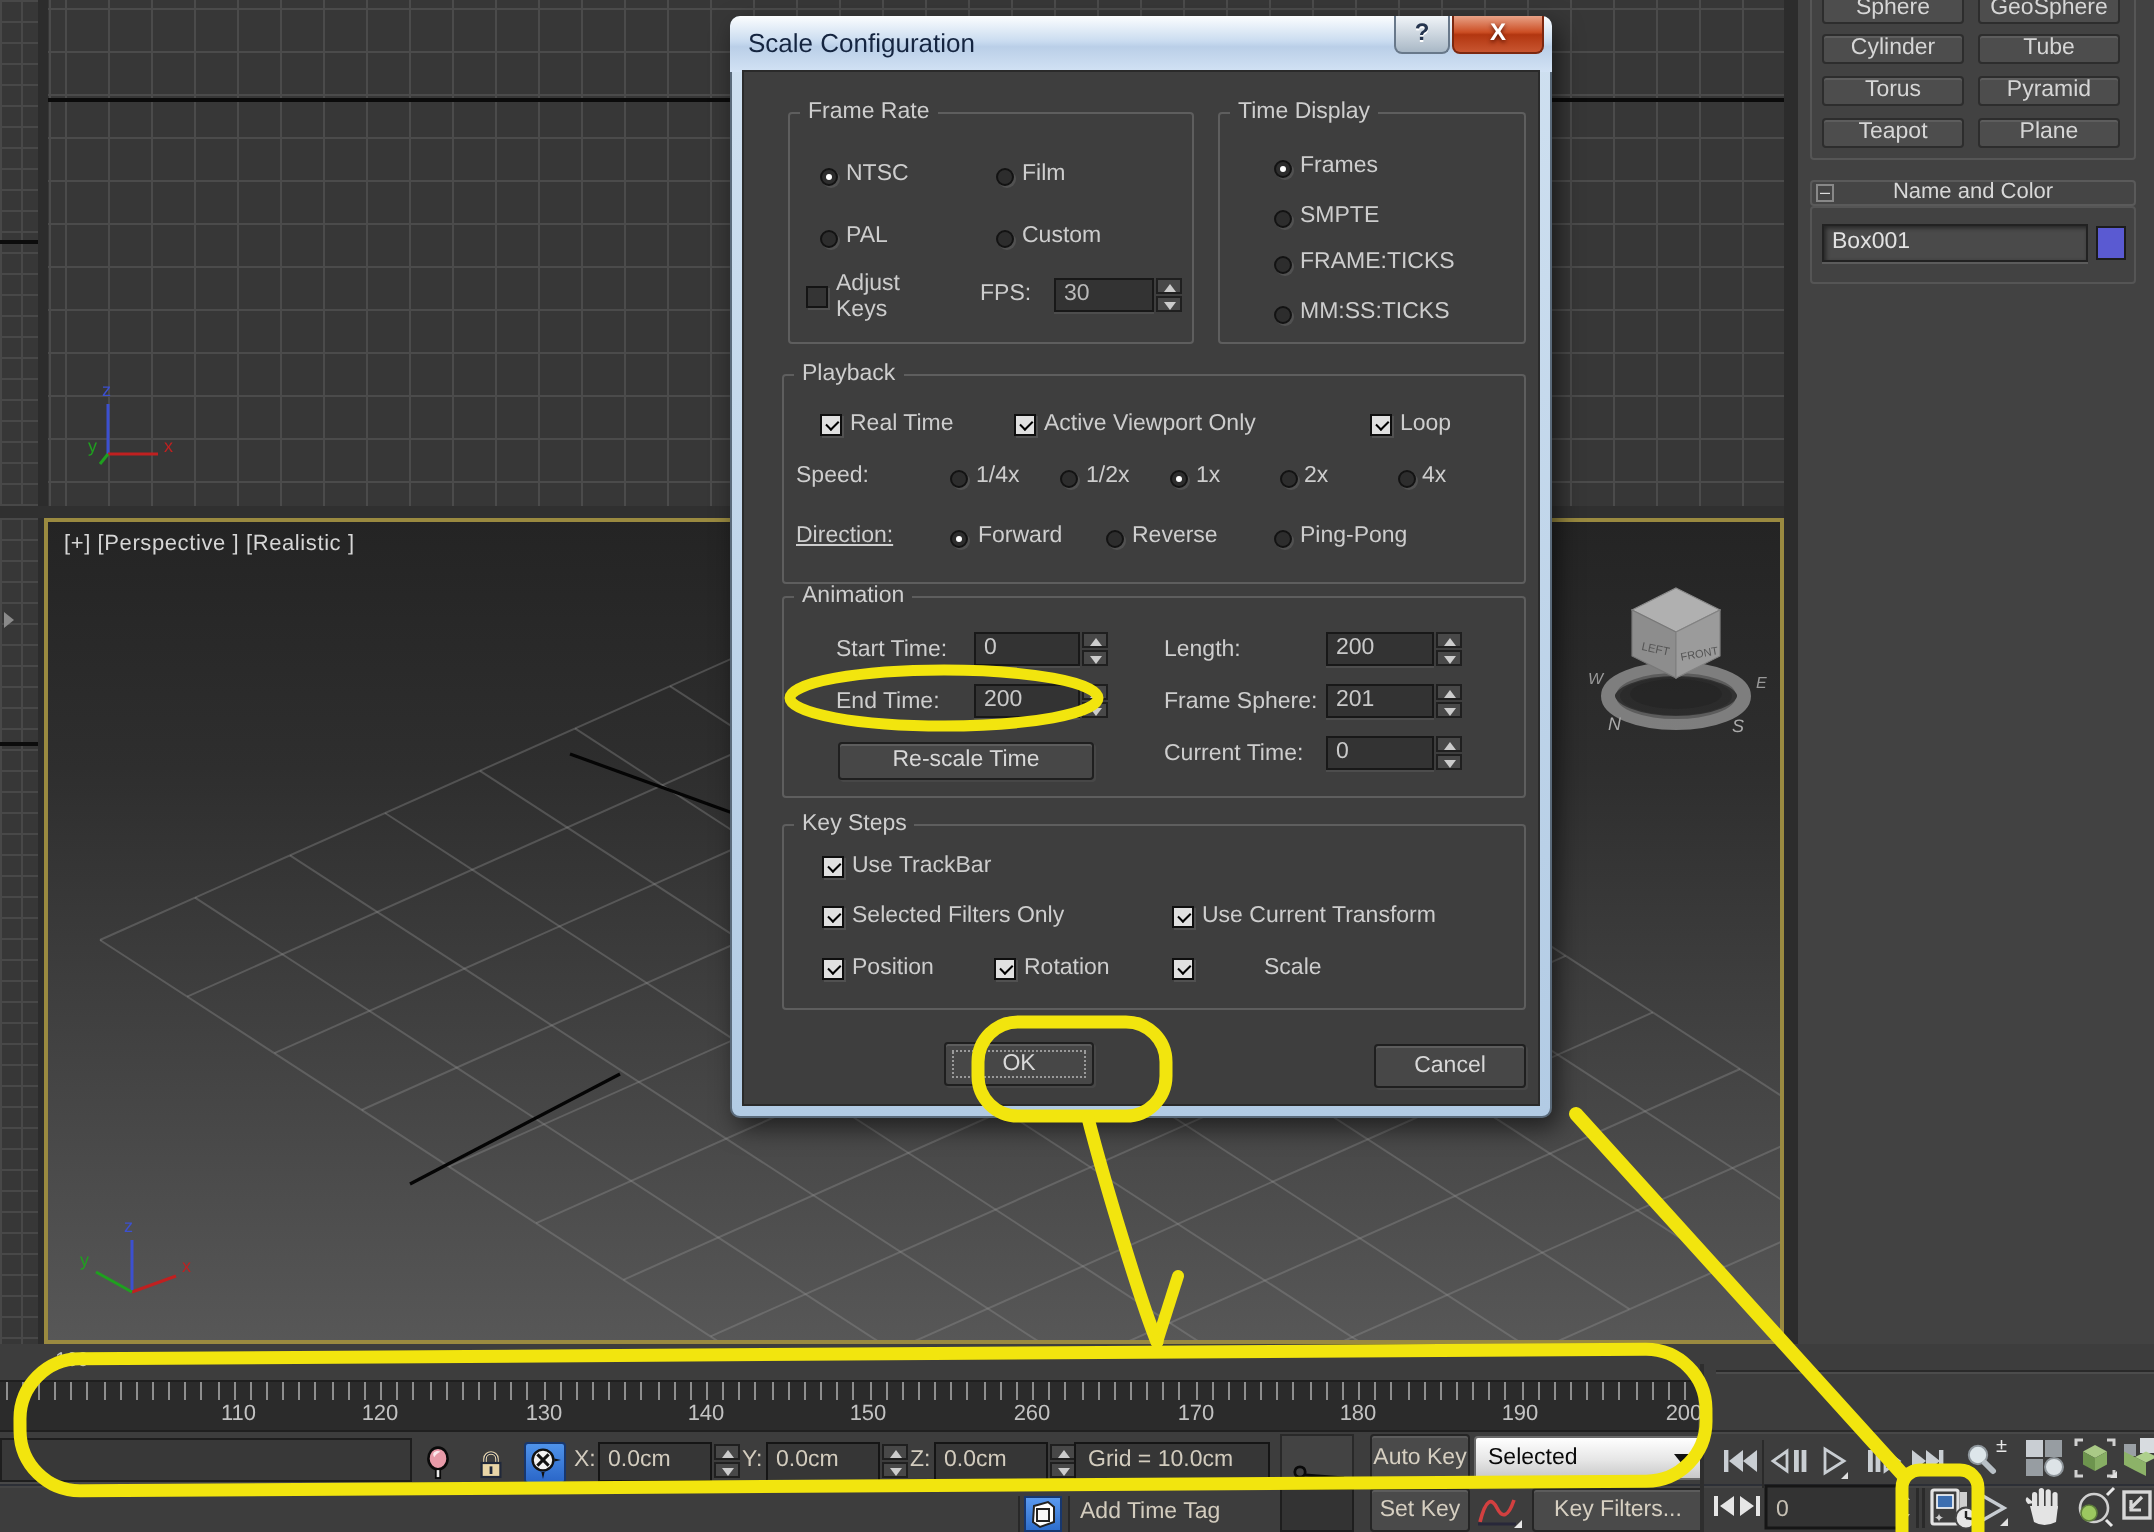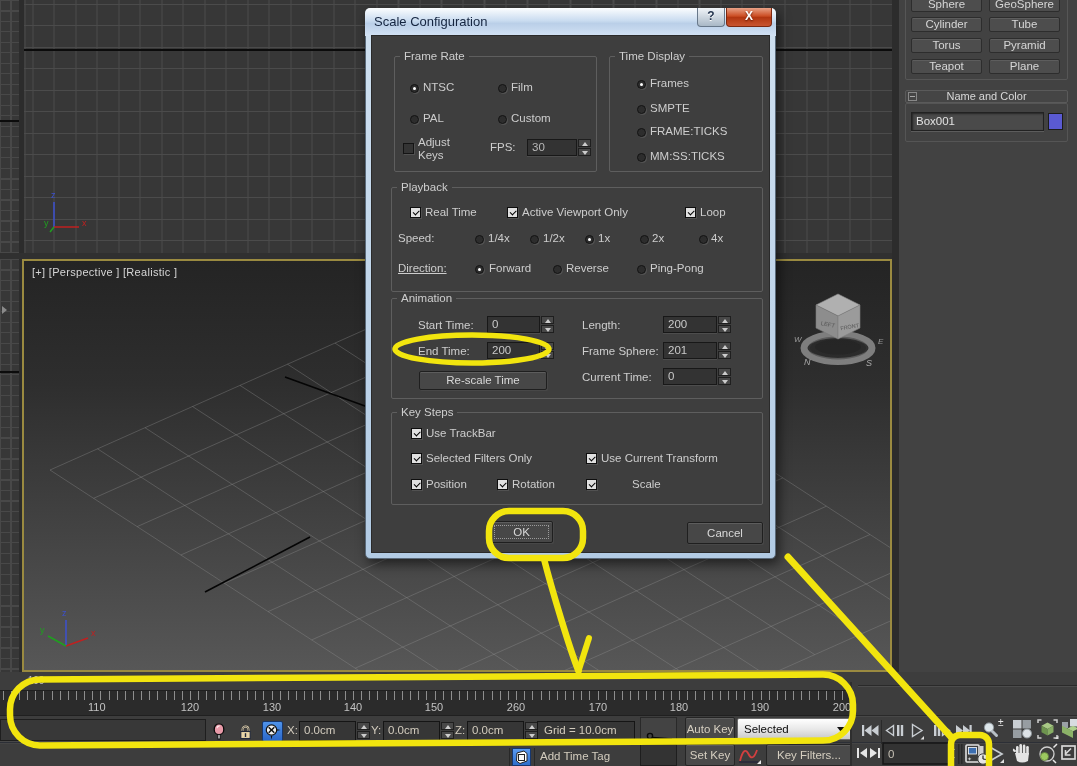--- a/index.html
+++ b/index.html
@@ -219,21 +219,21 @@
 <div style="left:776.8px;top:691px;width:1px;height:9px;background:#8e8e8e;"></div>
 <div style="left:785.0px;top:691px;width:1px;height:9px;background:#8e8e8e;"></div>
 <div style="left:793.1px;top:691px;width:1px;height:9px;background:#8e8e8e;"></div>
 <div style="left:801.2px;top:691px;width:1px;height:9px;background:#8e8e8e;"></div>
 <div style="left:809.4px;top:691px;width:1px;height:9px;background:#8e8e8e;"></div>
 <div style="left:817.6px;top:691px;width:1px;height:9px;background:#8e8e8e;"></div>
 <div style="left:825.7px;top:691px;width:1px;height:9px;background:#8e8e8e;"></div>
 <div style="left:833.9px;top:691px;width:1px;height:9px;background:#8e8e8e;"></div>
 <div style="left:842.0px;top:691px;width:1px;height:9px;background:#8e8e8e;"></div>
 <div style="left:7px;top:675px;width:40px;text-align:center;color:#c2c2c2;font-size:10px;padding-left:18px;">100</div>
-<div style="left:88px;top:701px;width:40px;text-align:left;color:#c2c2c2;font-size:11px;">110</div>
+<div style="left:88px;top:701px;width:40px;text-align:right;color:#c2c2c2;font-size:11px;">110</div>
 <div style="left:170px;top:701px;width:40px;text-align:center;color:#c2c2c2;font-size:11px;">120</div>
 <div style="left:252px;top:701px;width:40px;text-align:center;color:#c2c2c2;font-size:11px;">130</div>
 <div style="left:333px;top:701px;width:40px;text-align:center;color:#c2c2c2;font-size:11px;">140</div>
 <div style="left:414px;top:701px;width:40px;text-align:center;color:#c2c2c2;font-size:11px;">150</div>
 <div style="left:496px;top:701px;width:40px;text-align:center;color:#c2c2c2;font-size:11px;">260</div>
 <div style="left:578px;top:701px;width:40px;text-align:center;color:#c2c2c2;font-size:11px;">170</div>
 <div style="left:659px;top:701px;width:40px;text-align:center;color:#c2c2c2;font-size:11px;">180</div>
 <div style="left:740px;top:701px;width:40px;text-align:center;color:#c2c2c2;font-size:11px;">190</div>
 <div style="left:822px;top:701px;width:40px;text-align:center;color:#c2c2c2;font-size:11px;">200</div>
 <div style="left:0px;top:719px;width:206px;height:22px;background:#383838;border:1px solid #1e1e1e;box-shadow:0 1px 0 rgba(255,255,255,.06);"></div>
@@ -553,21 +553,21 @@
 <div class="cb" style="left:411px;top:453px;"></div>
 <div class="lbl" style="left:426px;top:452px;">Selected Filters Only</div>
 <div class="cb" style="left:586px;top:453px;"></div>
 <div class="lbl" style="left:601px;top:452px;">Use Current Transform</div>
 <div class="cb" style="left:411px;top:479px;"></div>
 <div class="lbl" style="left:426px;top:478px;">Position</div>
 <div class="cb" style="left:497px;top:479px;"></div>
 <div class="lbl" style="left:512px;top:478px;">Rotation</div>
 <div class="cb" style="left:586px;top:479px;"></div>
 <div class="lbl" style="left:632px;top:478px;">Scale</div>
-<div class="btn" style="left:490px;top:521px;width:63px;height:22px;line-height:20px;"><div style="left:3px;top:3px;right:3px;bottom:3px;border:1px dotted #9a9a9a;"></div><span style="position:static;">OK</span></div>
+<div class="btn" style="left:472px;top:521px;width:75px;height:22px;line-height:20px;"><div style="left:3px;top:3px;right:3px;bottom:3px;border:1px dotted #9a9a9a;"></div><span style="position:static;">OK</span></div>
 <div class="btn" style="left:687px;top:522px;width:76px;height:22px;line-height:20px;">Cancel</div>
 
 <svg width="1077" height="766" style="position:absolute;left:0;top:0;z-index:99;pointer-events:none;">
 <g fill="none" stroke="#f2e50e" stroke-linecap="round">
 <ellipse cx="472" cy="349" rx="77" ry="14" stroke-width="5.5"></ellipse>
 <rect x="489" y="511" width="94" height="47" rx="20" stroke-width="6.5"></rect>
 <path d="M544,559 C552,590 570,650 578.5,671" stroke-width="6.5"></path>
 <path d="M578.5,671 L589,638" stroke-width="6"></path>
 <rect x="10" y="677" width="843" height="66" rx="30" stroke-width="6.5" transform="rotate(-0.35 430 710)"></rect>
 <path d="M788,557 L952,738" stroke-width="7"></path>

